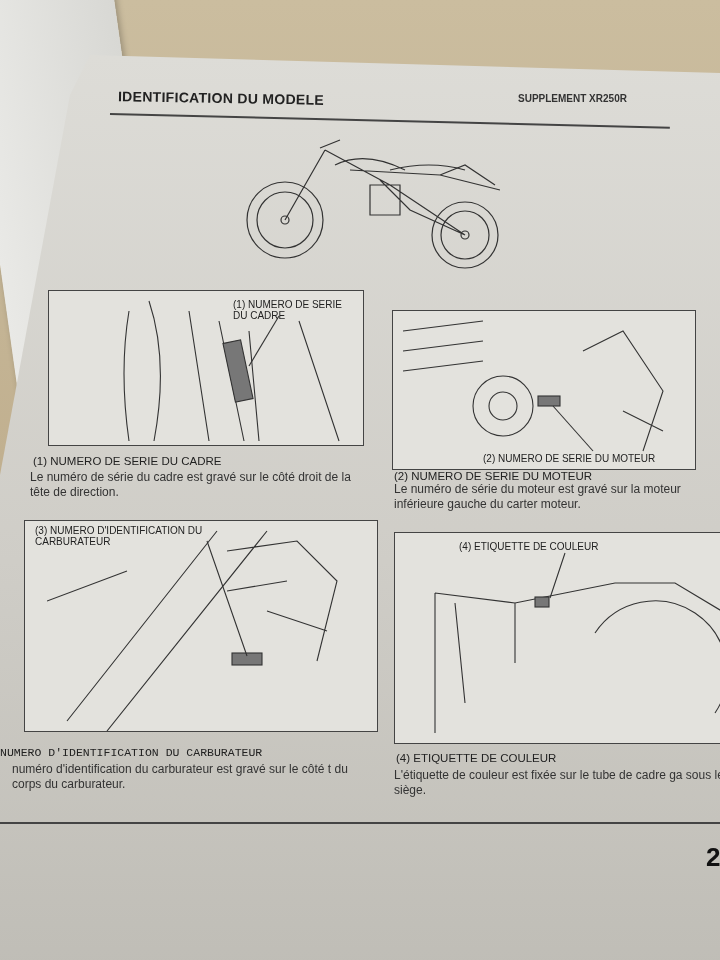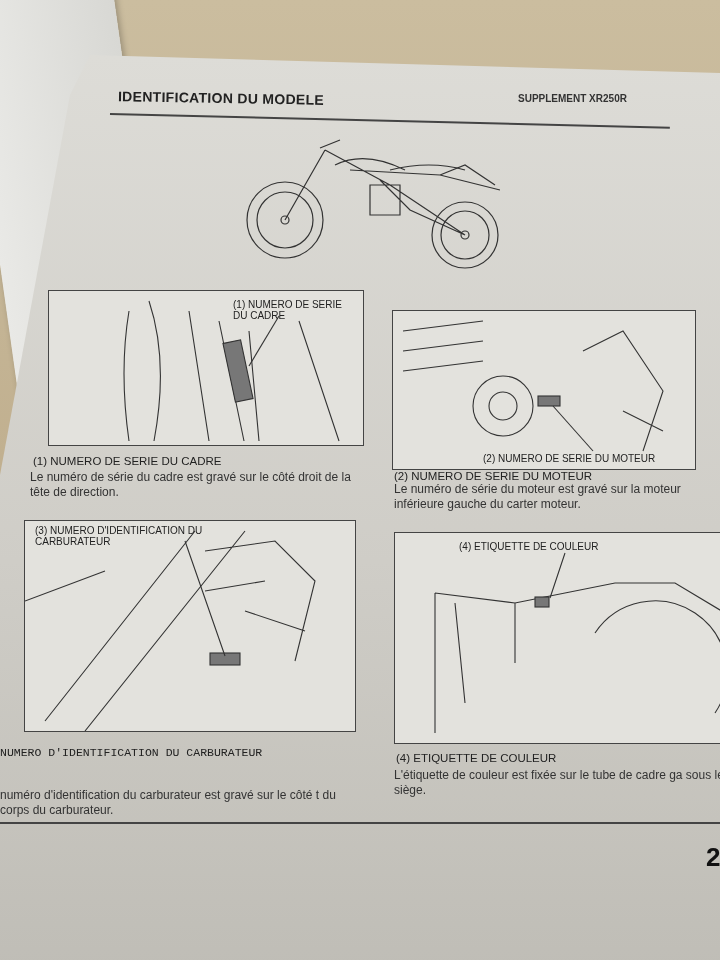--- a/index.html
+++ b/index.html
@@ -61,30 +61,30 @@
       <circle cx="110" cy="95" r="14"></circle>
     <path d="M190 40 l40 -20 l40 60 l-20 60 M230 100 l40 20"></path>
     <rect x="145" y="85" width="22" height="10" fill="#777"></rect>
     <path d="M160 95 l40 45"></path>
   </svg>
   <div class="callout" style="left:90px;top:142px;width:210px;">(2) NUMERO DE SERIE DU MOTEUR</div>
 </div>
 <div class="cap-h" style="left:394px;top:470px;">(2) NUMERO DE SERIE DU MOTEUR</div>
 <div class="cap-b" style="left:394px;top:482px;width:310px;">Le numéro de série du moteur est gravé sur la moteur inférieure gauche du carter moteur.</div>
 
-<div class="fig" style="left:24px;top:520px;width:330px;height:210px;">
+<div class="fig" style="left:24px;top:520px;width:330px;height:210px;padding-left:22px;">
   <svg viewBox="0 0 330 210" stroke="#333" fill="none" stroke-width="1.1">
     <path d="M0 80 l80 -30 M20 200 l150 -190 M60 210 l160 -200 M180 30 l70 -10 l40 40 l-20 80 M220 90 l60 20"></path>
     <rect x="185" y="132" width="30" height="12" fill="#777"></rect>
     <path d="M160 20 l40 115 M180 70 l60 -10"></path>
   </svg>
   <div class="callout" style="left:10px;top:4px;width:220px;">(3) NUMERO D'IDENTIFICATION DU CARBURATEUR</div>
 </div>
 <div class="cap-h" style="left:0px;top:746px;font-family:Liberation Mono, monospace;">NUMERO D'IDENTIFICATION DU CARBURATEUR</div>
-<div class="cap-b" style="left:0px;top:788px;width:360px;">numéro d'identification du carburateur est gravé sur le côté t du corps du carburateur.</div>
+<div class="cap-b" style="left:0px;top:762px;width:360px;padding-left:12px;">numéro d'identification du carburateur est gravé sur le côté t du corps du carburateur.</div>
 
 <div class="fig" style="left:394px;top:532px;width:330px;height:210px;">
   <svg viewBox="0 0 330 210" stroke="#333" fill="none" stroke-width="1.1">
     <path d="M40 60 l80 10 l100 -20 l60 0 l50 30 M40 60 l0 140 M60 70 l10 100 M120 70 l0 60 M200 100 a70 70 0 0 1 120 80"></path>
     <rect x="140" y="64" width="14" height="10" fill="#777"></rect>
     <path d="M170 20 l-15 45"></path>
   </svg>
   <div class="callout" style="left:64px;top:8px;width:200px;">(4) ETIQUETTE DE COULEUR</div>
 </div>
 <div class="cap-h" style="left:396px;top:752px;">(4) ETIQUETTE DE COULEUR</div>

